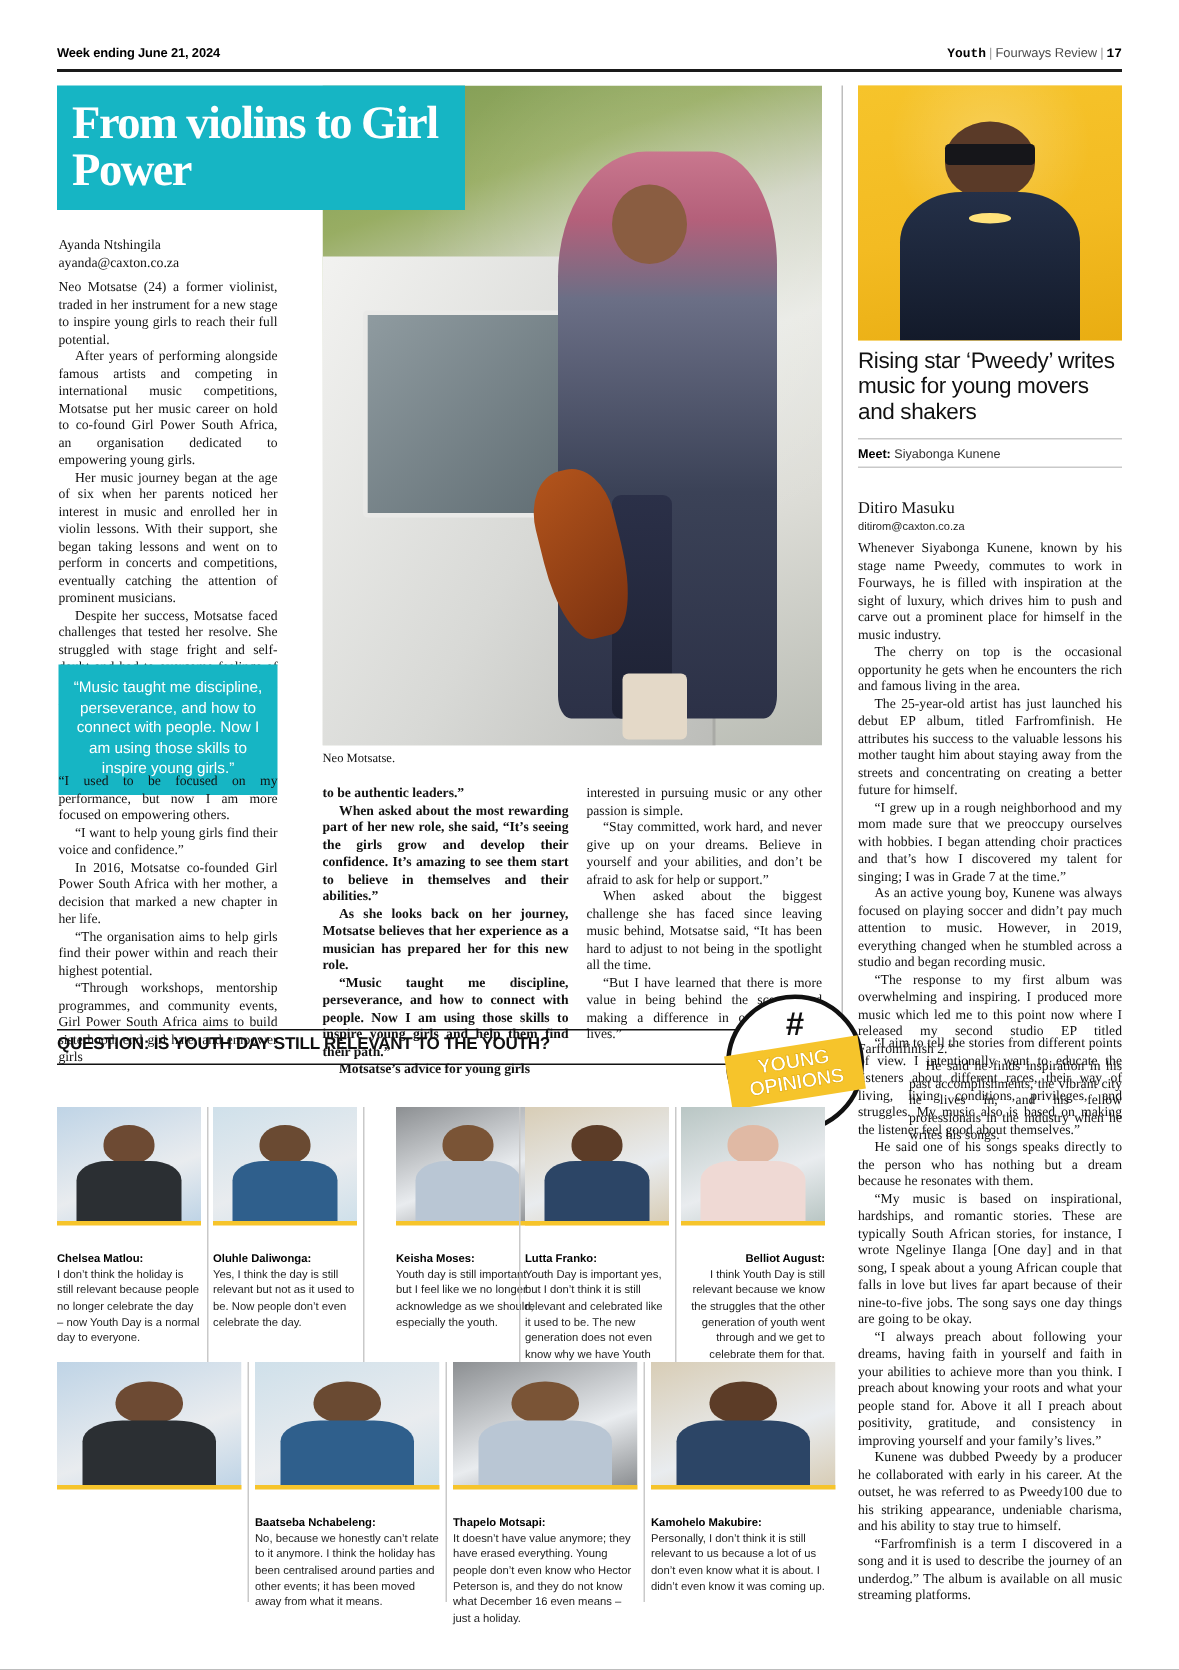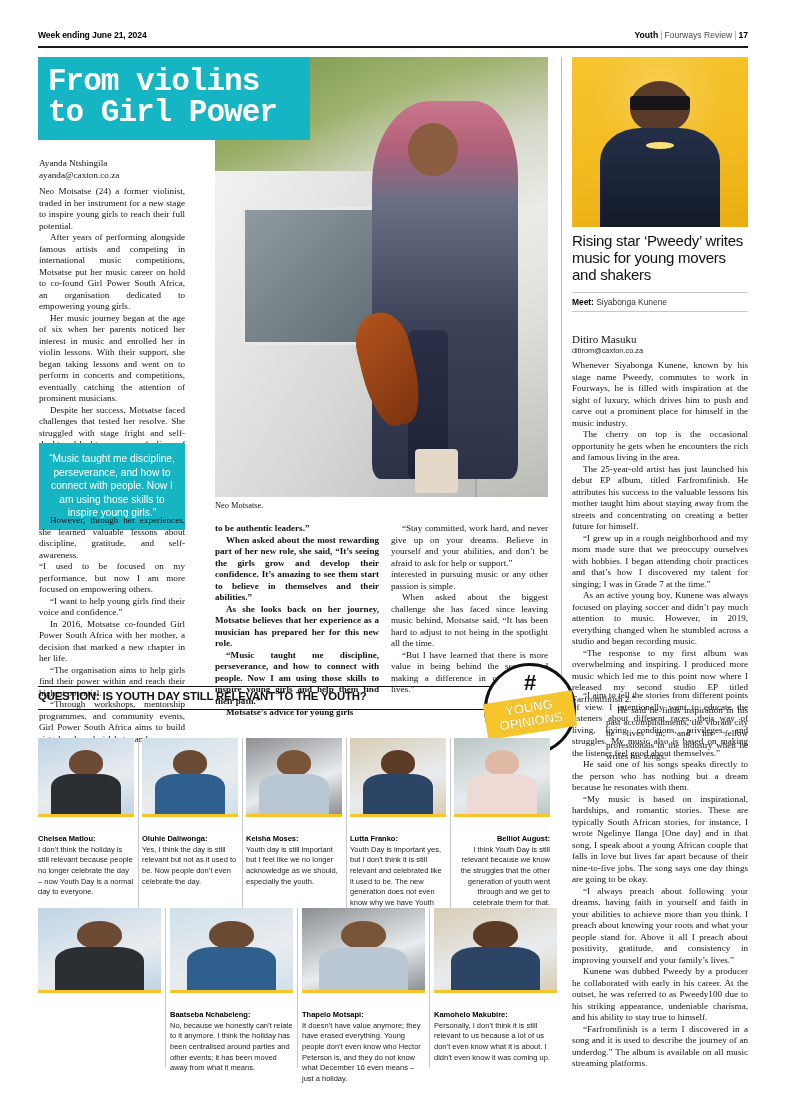--- a/index.html
+++ b/index.html
@@ -13,29 +13,29 @@
     position:absolute;left:38px;top:30px;width:710px;height:22px;
     font-family:"Liberation Sans",sans-serif;
   }
   .masthead .mh-left{
     position:absolute;left:0;top:0;font-size:8.6px;font-weight:bold;color:#000;
     letter-spacing:-0.1px;
   }
   .masthead .mh-right{
     position:absolute;right:0;top:0;font-size:8.6px;color:#4a4a4a;white-space:nowrap;
   }
-  .masthead .mh-right b{color:#000;}
+  .masthead .mh-right b{color:#000;font-family:Liberation Mono, monospace;}
   .masthead .mh-right .sep{color:#9a9a9a;padding:0 2px;}
   .mh-rule{position:absolute;left:38px;top:46px;width:710px;height:2px;background:#1a1a1a;}
 
   
   .headline{
     position:absolute;left:38px;top:57px;width:272px;
     background:#16b5c4;color:#fff;
-    font-family:Liberation Mono, monospace;font-weight:bold;
+    font-family:Liberation Serif, serif;font-weight:bold;
     font-size:31px;line-height:0.99;letter-spacing:-1.0px;
     padding:10px 10px 12px 10px;box-sizing:border-box;
   }
   .lead-photo{
     position:absolute;left:215px;top:57px;width:333px;height:440px;overflow:hidden;
   }
   .photo-caption{
     position:absolute;left:215px;top:501px;width:333px;
     font-family:"Liberation Serif",serif;font-size:8.4px;color:#111;
   }
@@ -244,41 +244,40 @@
   <div class="col-a">
     <p class="par nofirst">Neo Motsatse (24) a former violinist, traded in her instrument for a new stage to inspire young girls to reach their full potential.</p>
     <p class="par">After years of performing alongside famous artists and competing in international music competitions, Motsatse put her music career on hold to co-found Girl Power South Africa, an organisation dedicated to empowering young girls.</p>
     <p class="par">Her music journey began at the age of six when her parents noticed her interest in music and enrolled her in violin lessons. With their support, she began taking lessons and went on to perform in concerts and competitions, eventually catching the attention of prominent musicians.</p>
     <p class="par">Despite her success, Motsatse faced challenges that tested her resolve. She struggled with stage fright and self-doubt and had to overcome feelings of frustration when she didn’t see progress in her playing.</p>
   </div>
 
   <div class="pullquote">“Music taught me discipline, perseverance, and how to connect with people. Now I am using those skills to inspire young girls.”</div>
 
   <div class="col-a2">
-    <p class="par">However, through her experiences, she learned valuable lessons about discipline, gratitude, and self-awareness.</p>
     <p class="par nofirst">“I used to be focused on my performance, but now I am more focused on empowering others.</p>
     <p class="par">“I want to help young girls find their voice and confidence.”</p>
     <p class="par">In 2016, Motsatse co-founded Girl Power South Africa with her mother, a decision that marked a new chapter in her life.</p>
     <p class="par">“The organisation aims to help girls find their power within and reach their highest potential.</p>
     <p class="par">“Through workshops, mentorship programmes, and community events, Girl Power South Africa aims to build sisterhood, end girl hate, and empower girls</p>
   </div>
 
   <div class="photo-caption">Neo Motsatse.</div>
 
   <div class="col-b">
     <p class="par nofirst">to be authentic leaders.”</p>
     <p class="par">When asked about the most rewarding part of her new role, she said, “It’s seeing the girls grow and develop their confidence. It’s amazing to see them start to believe in themselves and their abilities.”</p>
     <p class="par">As she looks back on her journey, Motsatse believes that her experience as a musician has prepared her for this new role.</p>
     <p class="par">“Music taught me discipline, perseverance, and how to connect with people. Now I am using those skills to inspire young girls and help them find their path.”</p>
     <p class="par">Motsatse’s advice for young girls</p>
   </div>
 
   <div class="col-c">
+    <p class="par nofirst">interested in pursuing music or any other passion is simple.</p>
     <p class="par">“Stay committed, work hard, and never give up on your dreams. Believe in yourself and your abilities, and don’t be afraid to ask for help or support.”</p>
-    <p class="par nofirst">interested in pursuing music or any other passion is simple.</p>
     <p class="par">When asked about the biggest challenge she has faced since leaving music behind, Motsatse said, “It has been hard to adjust to not being in the spotlight all the time.</p>
     <p class="par">“But I have learned that there is more value in being behind the scenes and making a difference in other people’s lives.”</p>
   </div>
 
   <div class="rail-rule-v"></div>
   <div class="rail-photo">
     <div class="ph ph-rail">
       <div class="head"></div>
       <div class="shades"></div>
       <div class="body"></div>
@@ -343,21 +342,21 @@
           <div class="vp">
             <div class="bg" style="background:linear-gradient(160deg,#cfe0ea,#e9ecef 60%,#cfe0ea)"></div>
             <div class="hd" style="background:#6a4a32"></div>
             <div class="tors" style="background:#2f5f8c"></div>
           </div>
         </div>
         <div class="vox-bar"></div>
         <div class="vox-text"><b>Oluhle Daliwonga:</b><br><span> Yes, I think the day is still relevant but not as it used to be. Now people don’t even celebrate the day.</span></div>
       </div>
       <div class="vox-div" style="left: 241.5px; top: 738px; height: 170px;"></div>
-      <div class="vox-cell" style="left: 246px; top: 738px; width: 96px;">
+      <div class="vox-cell" style="left: 264px; top: 738px; width: 96px;">
         <div class="vox-photo" style="height: 76px;">
           <div class="vp">
             <div class="bg" style="background:linear-gradient(160deg,#8c8f92,#e9ecef 60%,#8c8f92)"></div>
             <div class="hd" style="background:#7a5436"></div>
             <div class="tors" style="background:#b9c6d4"></div>
           </div>
         </div>
         <div class="vox-bar"></div>
         <div class="vox-text"><b>Keisha Moses:</b><br><span> Youth day is still important but I feel like we no longer acknowledge as we should, especially the youth.</span></div>
       </div>

